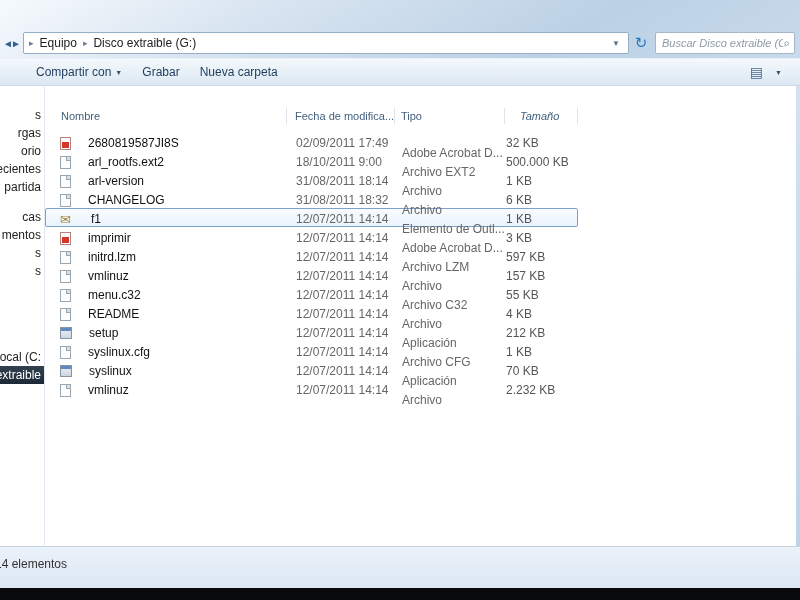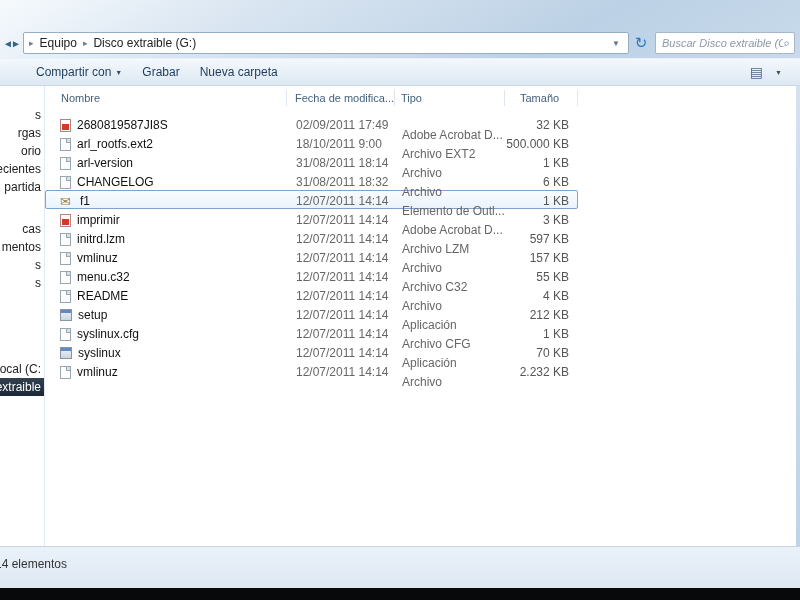--- a/index.html
+++ b/index.html
@@ -31,42 +31,42 @@
   .tb-btn .dd { font-size:7px; color:#35506e; }
   .tb-right { margin-left:auto; display:flex; align-items:center; padding-right:8px; gap:2px; }
   .views-icon { color:#49698c; font-size:14px; line-height:1; }
 
   
   .content { position:absolute; top:86px; left:0; right:0; height:460px; display:flex; background:#fff; }
   .rt-frame { position:absolute; top:86px; right:0; width:4px; height:502px; background:linear-gradient(#d4e2f0,#bcd2e6); }
 
   .sidebar { width:45px; border-right:1px solid #e2e8ef; padding-top:20px; font-size:12px; color:#222; overflow:hidden; }
   .sb-group { margin-bottom:0; }
-  .sb-group.g2 { margin-top:24px; }
+  .sb-group.g2 { margin-top:12px; }
   .sb-group.g3 { margin-top:68px; }
   .sb-item { height:18px; display:flex; align-items:center; justify-content:flex-end; padding-right:3px; white-space:nowrap; }
   .sb-item.selected { background:linear-gradient(#33414f,#1c2836); color:#fff; }
 
-  .file-area { flex:1; padding-top:2px; }
+  .file-area { flex:1; padding-top:20px; }
   .col-headers { display:grid; grid-template-columns:242px 108px 110px 73px; height:20px; align-items:center;
                  font-size:11px; color:#44617e; }
   .col-h { height:16px; display:flex; align-items:center; border-right:1px solid #dfe5ec; white-space:nowrap; overflow:hidden; }
   .col-h.c-name { padding-left:16px; }
   .col-h.c-date { padding-left:8px; }
   .col-h.c-type { padding-left:6px;text-align:center; }
-  .col-h.c-size { padding-left:15px; }
+  .col-h.c-size { padding-left:15px;font-style:italic; }
 
   .rows { margin-top:6px; width:533px; }
   .row { display:grid; grid-template-columns:242px 108px 110px 73px; height:19px; align-items:center; font-size:12px; border:1px solid transparent; border-radius:2px; }
   .row.selected { border-color:#7da2ce; background:linear-gradient(#f9fcfe,#eaf3fc); }
   .cell { white-space:nowrap; overflow:hidden; }
-  .cell.name { display:flex; align-items:center; gap:6px; padding-left:14px; color:#111; }
+  .cell.name { display:flex; align-items:center; gap:17px; padding-left:14px; color:#111; }
   .cell.date { padding-left:8px; color:#666; }
   .cell.type { padding-left:6px; color:#666;margin-top:20px; }
-  .cell.size { text-align:right; padding-right:10px; color:#555; }
+  .cell.size { padding-right:10px; color:#555; }
 
   
   .ficon { flex:0 0 auto; display:inline-block; position:relative; }
   .ficon.file { width:11px; height:13px; background:#fdfdfd; border:1px solid #9aa6b0; }
   .ficon.file::after { content:""; position:absolute; top:0; right:0; width:3px; height:3px; background:#d9dfe4; border-left:1px solid #9aa6b0; border-bottom:1px solid #9aa6b0; }
   .ficon.pdf { width:11px; height:13px; background:#fdfdfd; border:1px solid #b2847f; }
   .ficon.pdf::after { content:""; position:absolute; left:1px; bottom:1px; width:7px; height:6px; background:#d6372b; }
   .ficon.mail { width:14px; height:13px; font-size:13px; line-height:13px; color:#a08437; }
   .ficon.mail::before { content:"✉"; }
   .ficon.app { width:12px; height:12px; background:linear-gradient(#eef2f6,#ccd6df); border:1px solid #8794a2; }

